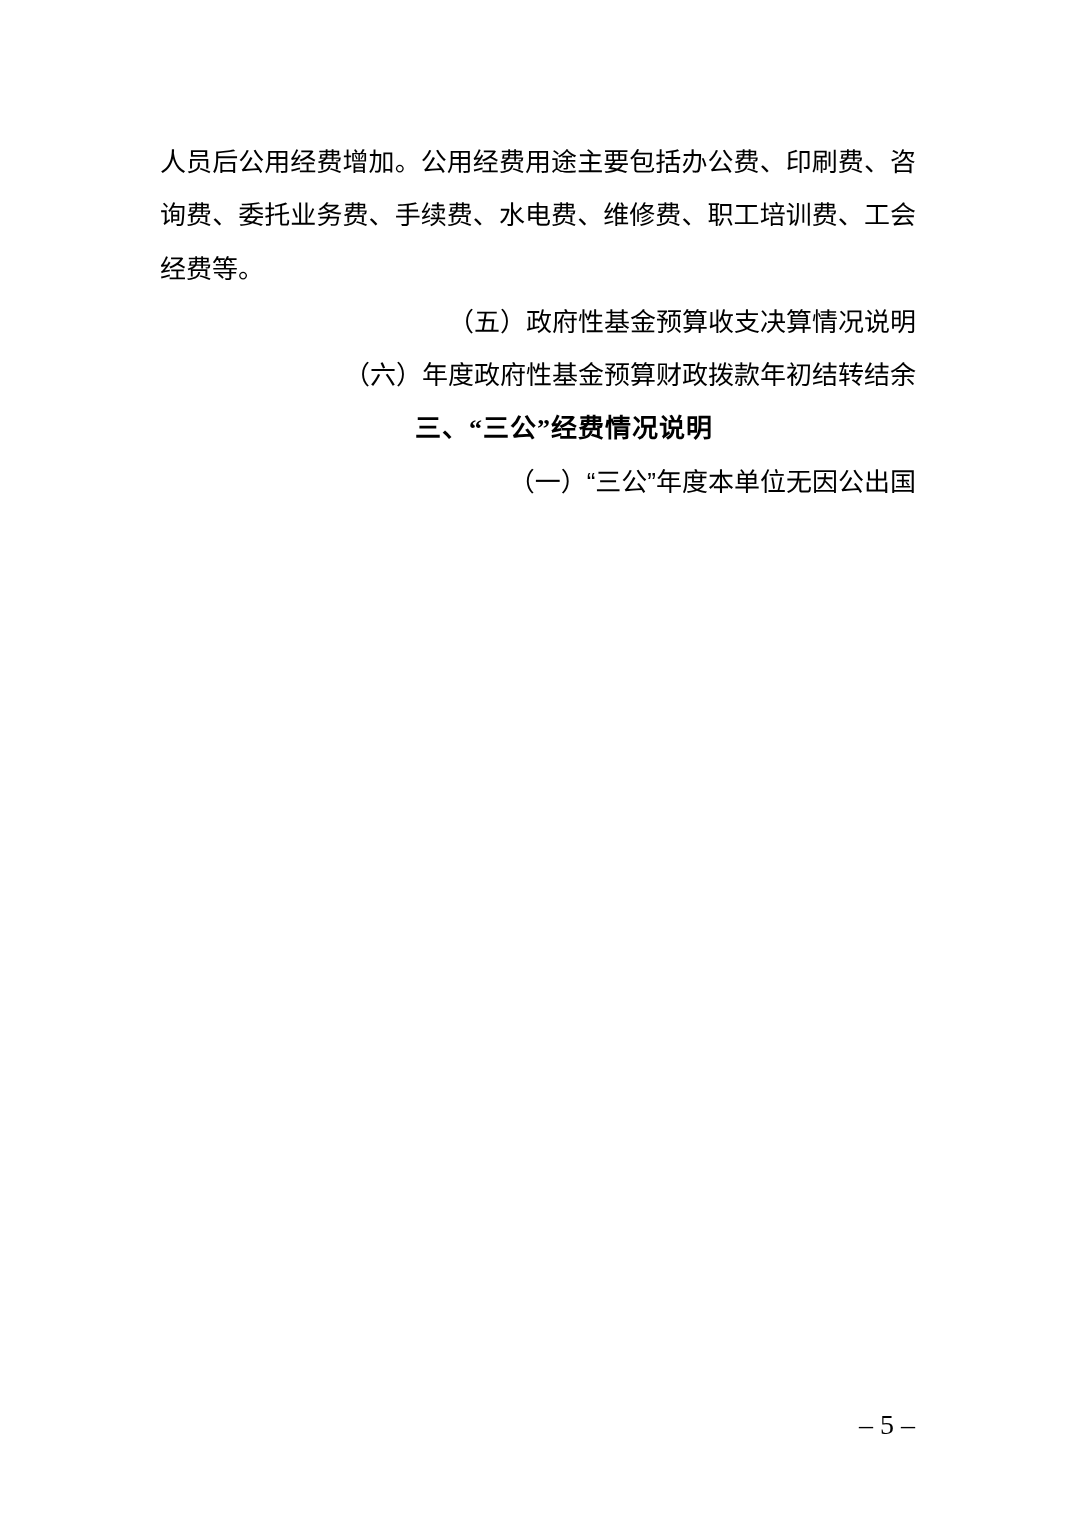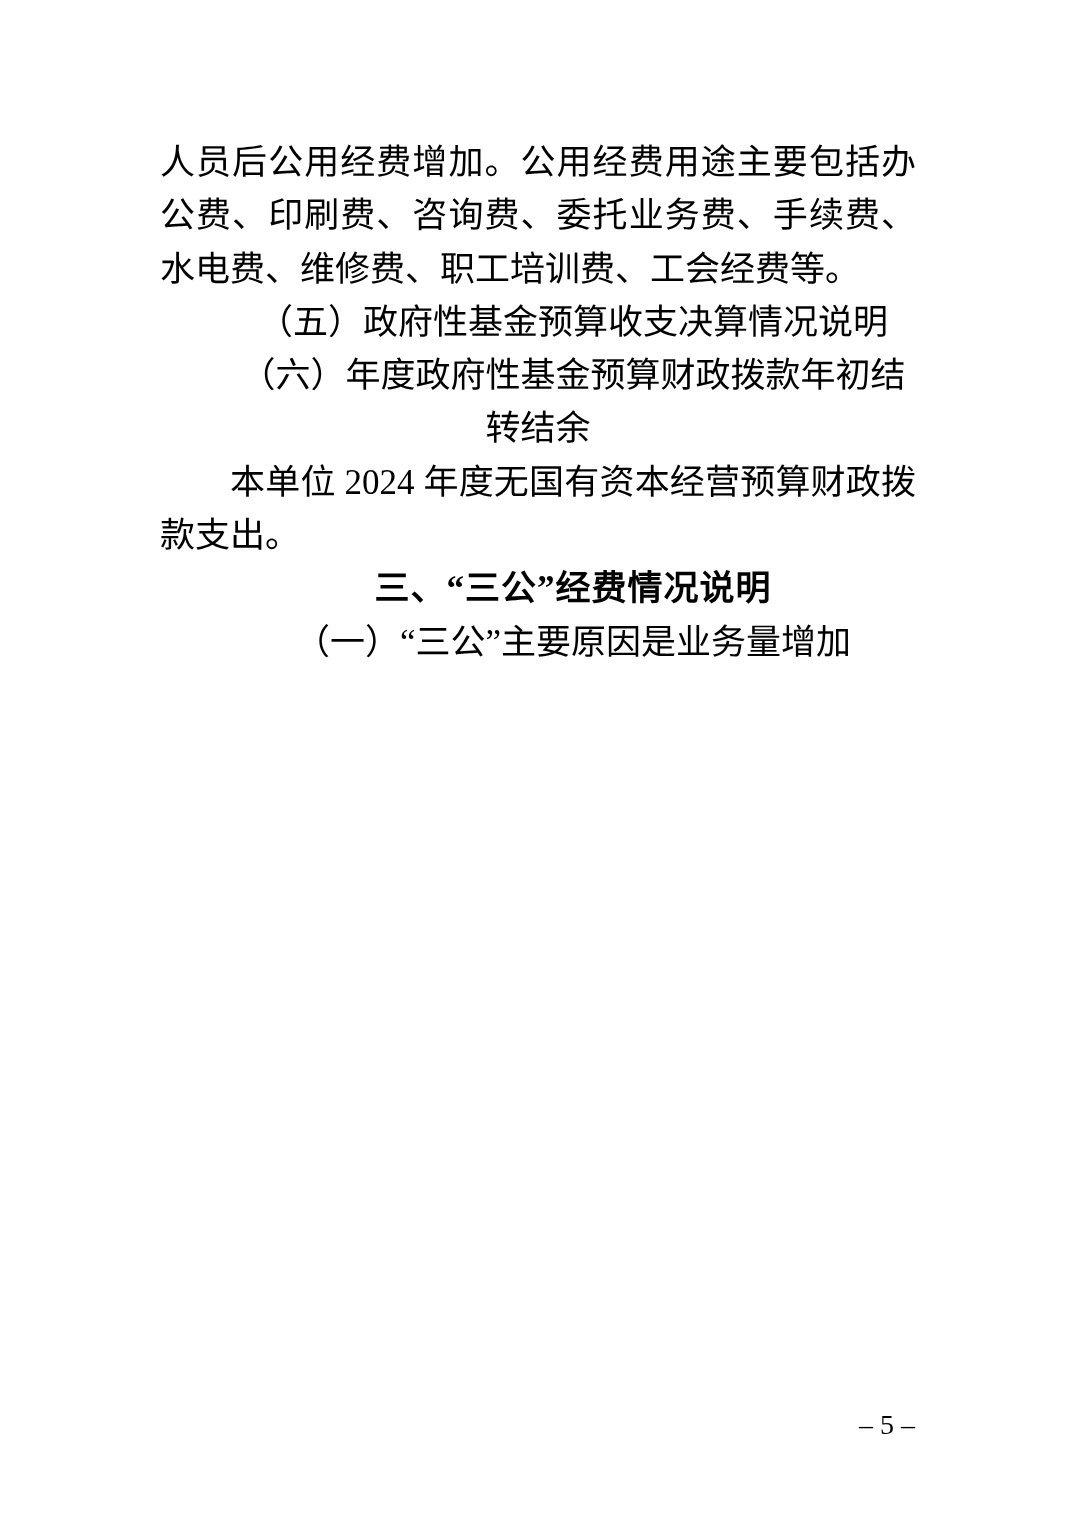--- a/index.html
+++ b/index.html
@@ -14,39 +14,39 @@
     background: #ffffff;
     overflow: hidden;
     color: #000000;
   }
   .content {
     position: absolute;
     left: 160px;
     top: 136px;
     width: 756px;
     font-family: "Liberation Serif", "DejaVu Serif", serif;
-    font-size: 35px;
+    font-size: 26px;
     line-height: 53.3px;
     color: #000000;
   }
   .content p {
     margin: 0;
     padding: 0;
   }
   .para-body {
     text-align: justify;
     text-indent: 2em;
   }
   .para-body.no-indent {
     text-indent: 0;
   }
   .subheading {
     text-indent: 2em;
-    text-align: center;
-    font-family: Liberation Serif, serif;
+    text-align: right;
+    font-family: Liberation Sans, sans-serif;
   }
   .section-heading {
     text-indent: 2em;
     text-align: center;
     font-family: Liberation Serif, serif;
     font-weight: bold;
     letter-spacing: 1px;
   }
   .page-number {
     position: absolute;
@@ -59,18 +59,17 @@
   }
 </style>
 </head>
 <body>
 
 <div class="page">
   <div class="content">
     <p class="para-body no-indent">人员后公用经费增加。公用经费用途主要包括办公费、印刷费、咨询费、委托业务费、手续费、水电费、维修费、职工培训费、工会经费等。</p>
     <p class="subheading">（五）政府性基金预算收支决算情况说明</p>
     <p class="subheading">（六）年度政府性基金预算财政拨款年初结转结余</p>
-    <p class="para-body">本单位 2024 年度无国有资本经营预算财政拨款支出。</p>
     <p class="section-heading">三、“三公”经费情况说明</p>
-    <p class="subheading">（一）“三公”主要原因是业务量增加</p>
+    <p class="subheading">（一）“三公”年度本单位无因公出国</p>
   </div>
   <div class="page-number">– 5 –</div>
 </div>
 
 </body></html>

